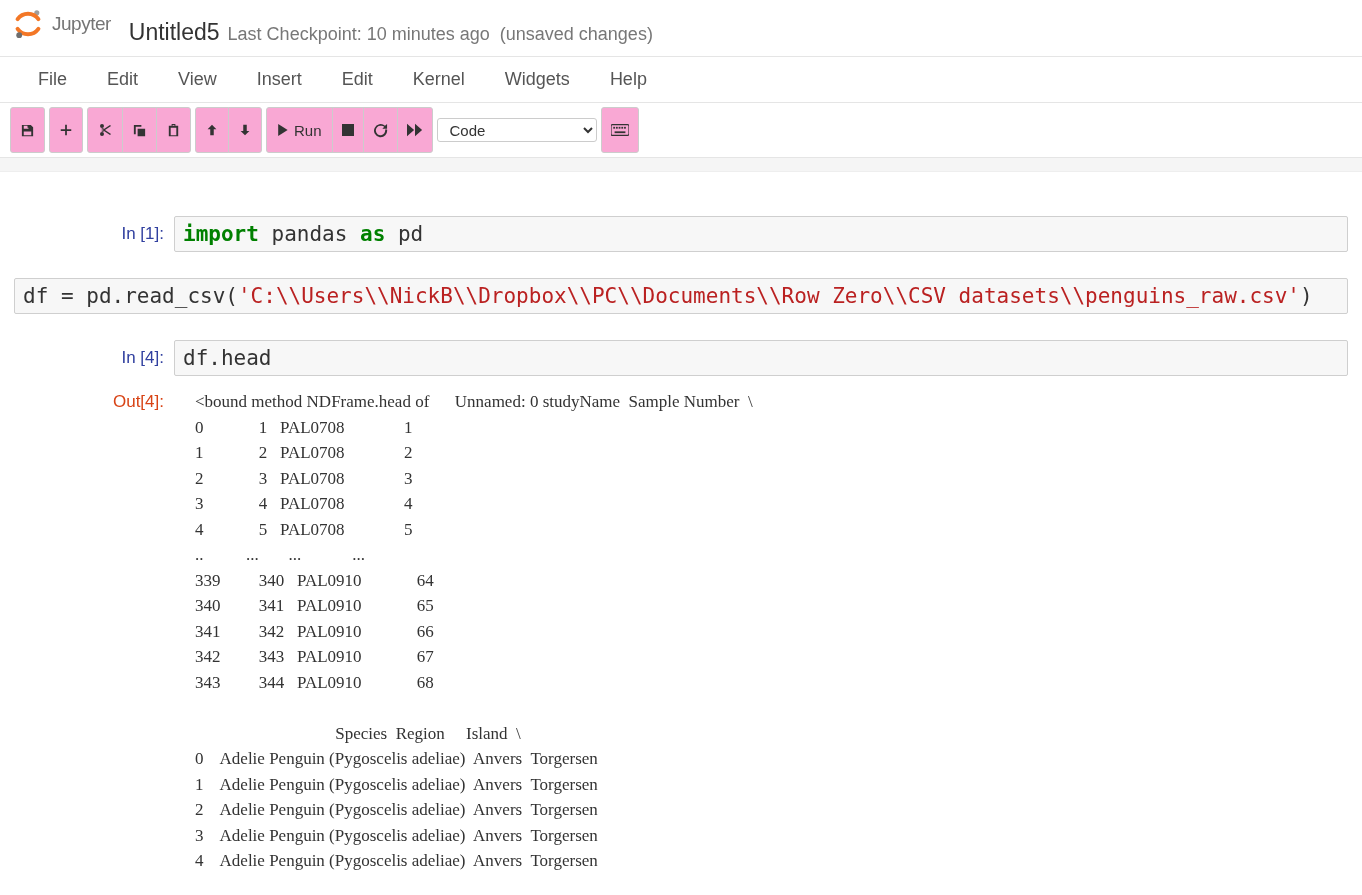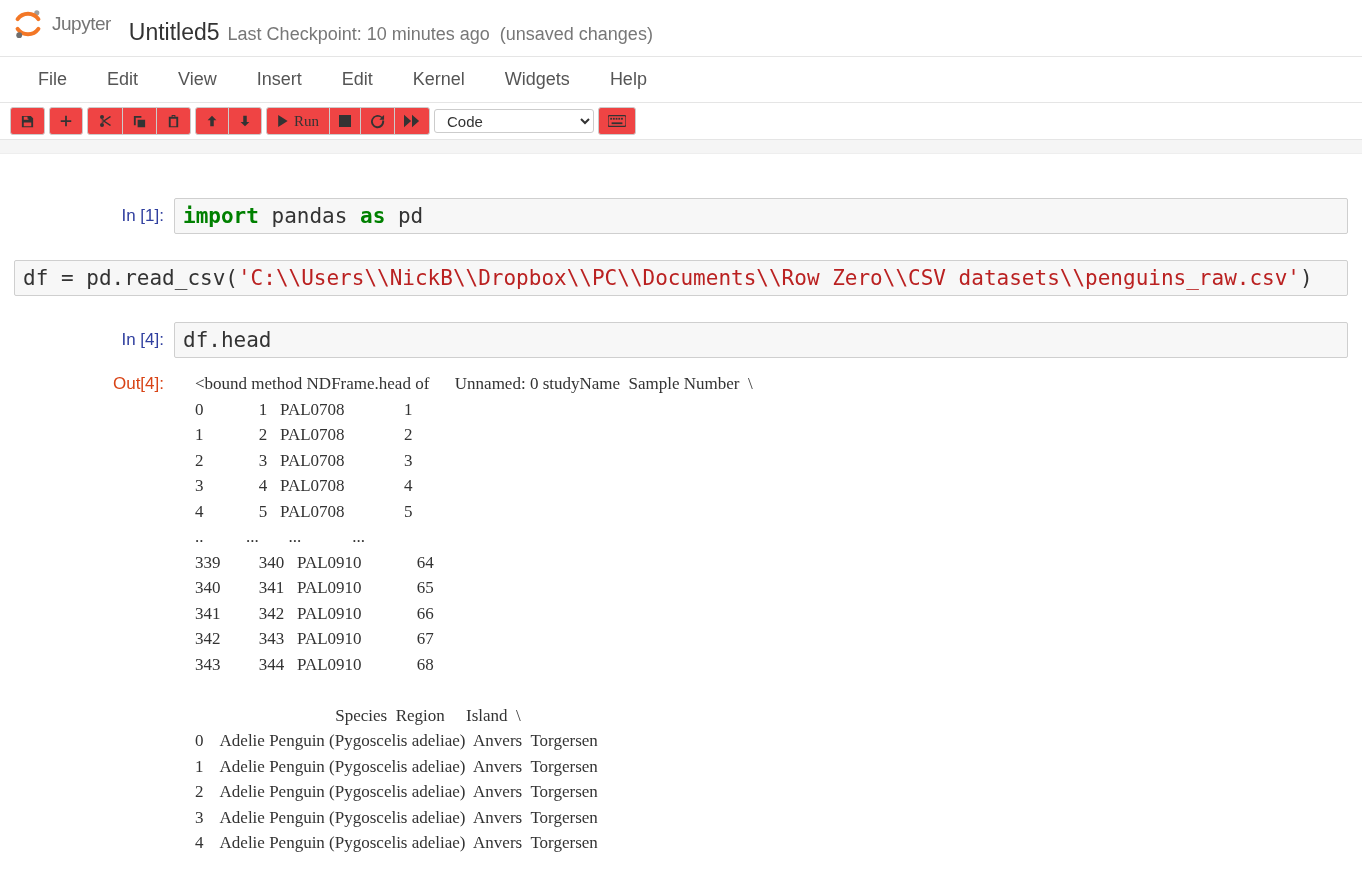--- a/index.html
+++ b/index.html
@@ -7,21 +7,21 @@
   .header { display: flex; align-items: baseline; padding: 8px 16px 10px 12px; }
   .logo-wrap { display: flex; align-items: center; margin-right: 18px; }
   .logo-svg { width: 32px; height: 32px; }
   .logo-text { font-size: 19px; color: #757575; letter-spacing: -0.5px; margin-left: 8px; font-weight: 400; }
   .title { font-size: 23px; color: #333; margin-right: 8px; }
   .checkpoint { font-size: 18px; color: #777; }
   .menubar { background: #fff; border-top: 1px solid #e5e5e5; border-bottom: 1px solid #e5e5e5; display: flex; padding: 2px 18px; }
   .menu-item { padding: 10px 20px; font-size: 18px; color: #555; cursor: pointer; }
   .toolbar { background: #fff; border-bottom: 1px solid #e5e5e5; display: flex; align-items: center; padding: 4px 10px; gap: 4px; }
   .tool-group { display: flex; gap: 0; }
-  .tool-btn { border: 1px solid #ccc; background: #ef4444; padding: 3px 9px; height: 28px; min-width: 32px; display: flex; align-items: center; justify-content: center; cursor: pointer; font-size: 14px; color: #333; border-radius: 3px; font-family: Liberation Serif, serif; }
+  .tool-btn { border: 1px solid #ccc; background: #f9a8d4; padding: 3px 9px; height: 46px; min-width: 32px; display: flex; align-items: center; justify-content: center; cursor: pointer; font-size: 14px; color: #333; border-radius: 3px; }
   .tool-group .tool-btn { border-radius: 0; margin-left: -1px; }
   .tool-group .tool-btn:first-child { border-top-left-radius: 3px; border-bottom-left-radius: 3px; margin-left: 0; }
   .tool-group .tool-btn:last-child { border-top-right-radius: 3px; border-bottom-right-radius: 3px; }
   .run-btn { padding: 3px 10px; font-size: 15px; gap: 6px; }
   .cell-type-select { border: 1px solid #ccc; height: 24px; width: 160px; padding: 2px 8px; font-size: 15px; color: #333; border-radius: 3px; background: #fff; }
   .gap-bar { background: #f5f5f5; height: 14px; border-bottom: 1px solid #eee; }
   .notebook { padding: 22px 0 40px 0; }
   .cell { display: flex; padding: 4px 14px; }
   .prompt { width: 160px; flex-shrink: 0; text-align: right; padding-right: 10px; font-family: Liberation Sans, sans-serif; font-size: 17px; line-height: 26px; padding-top: 5px; }
   .prompt-in { color: #303F9F; }

